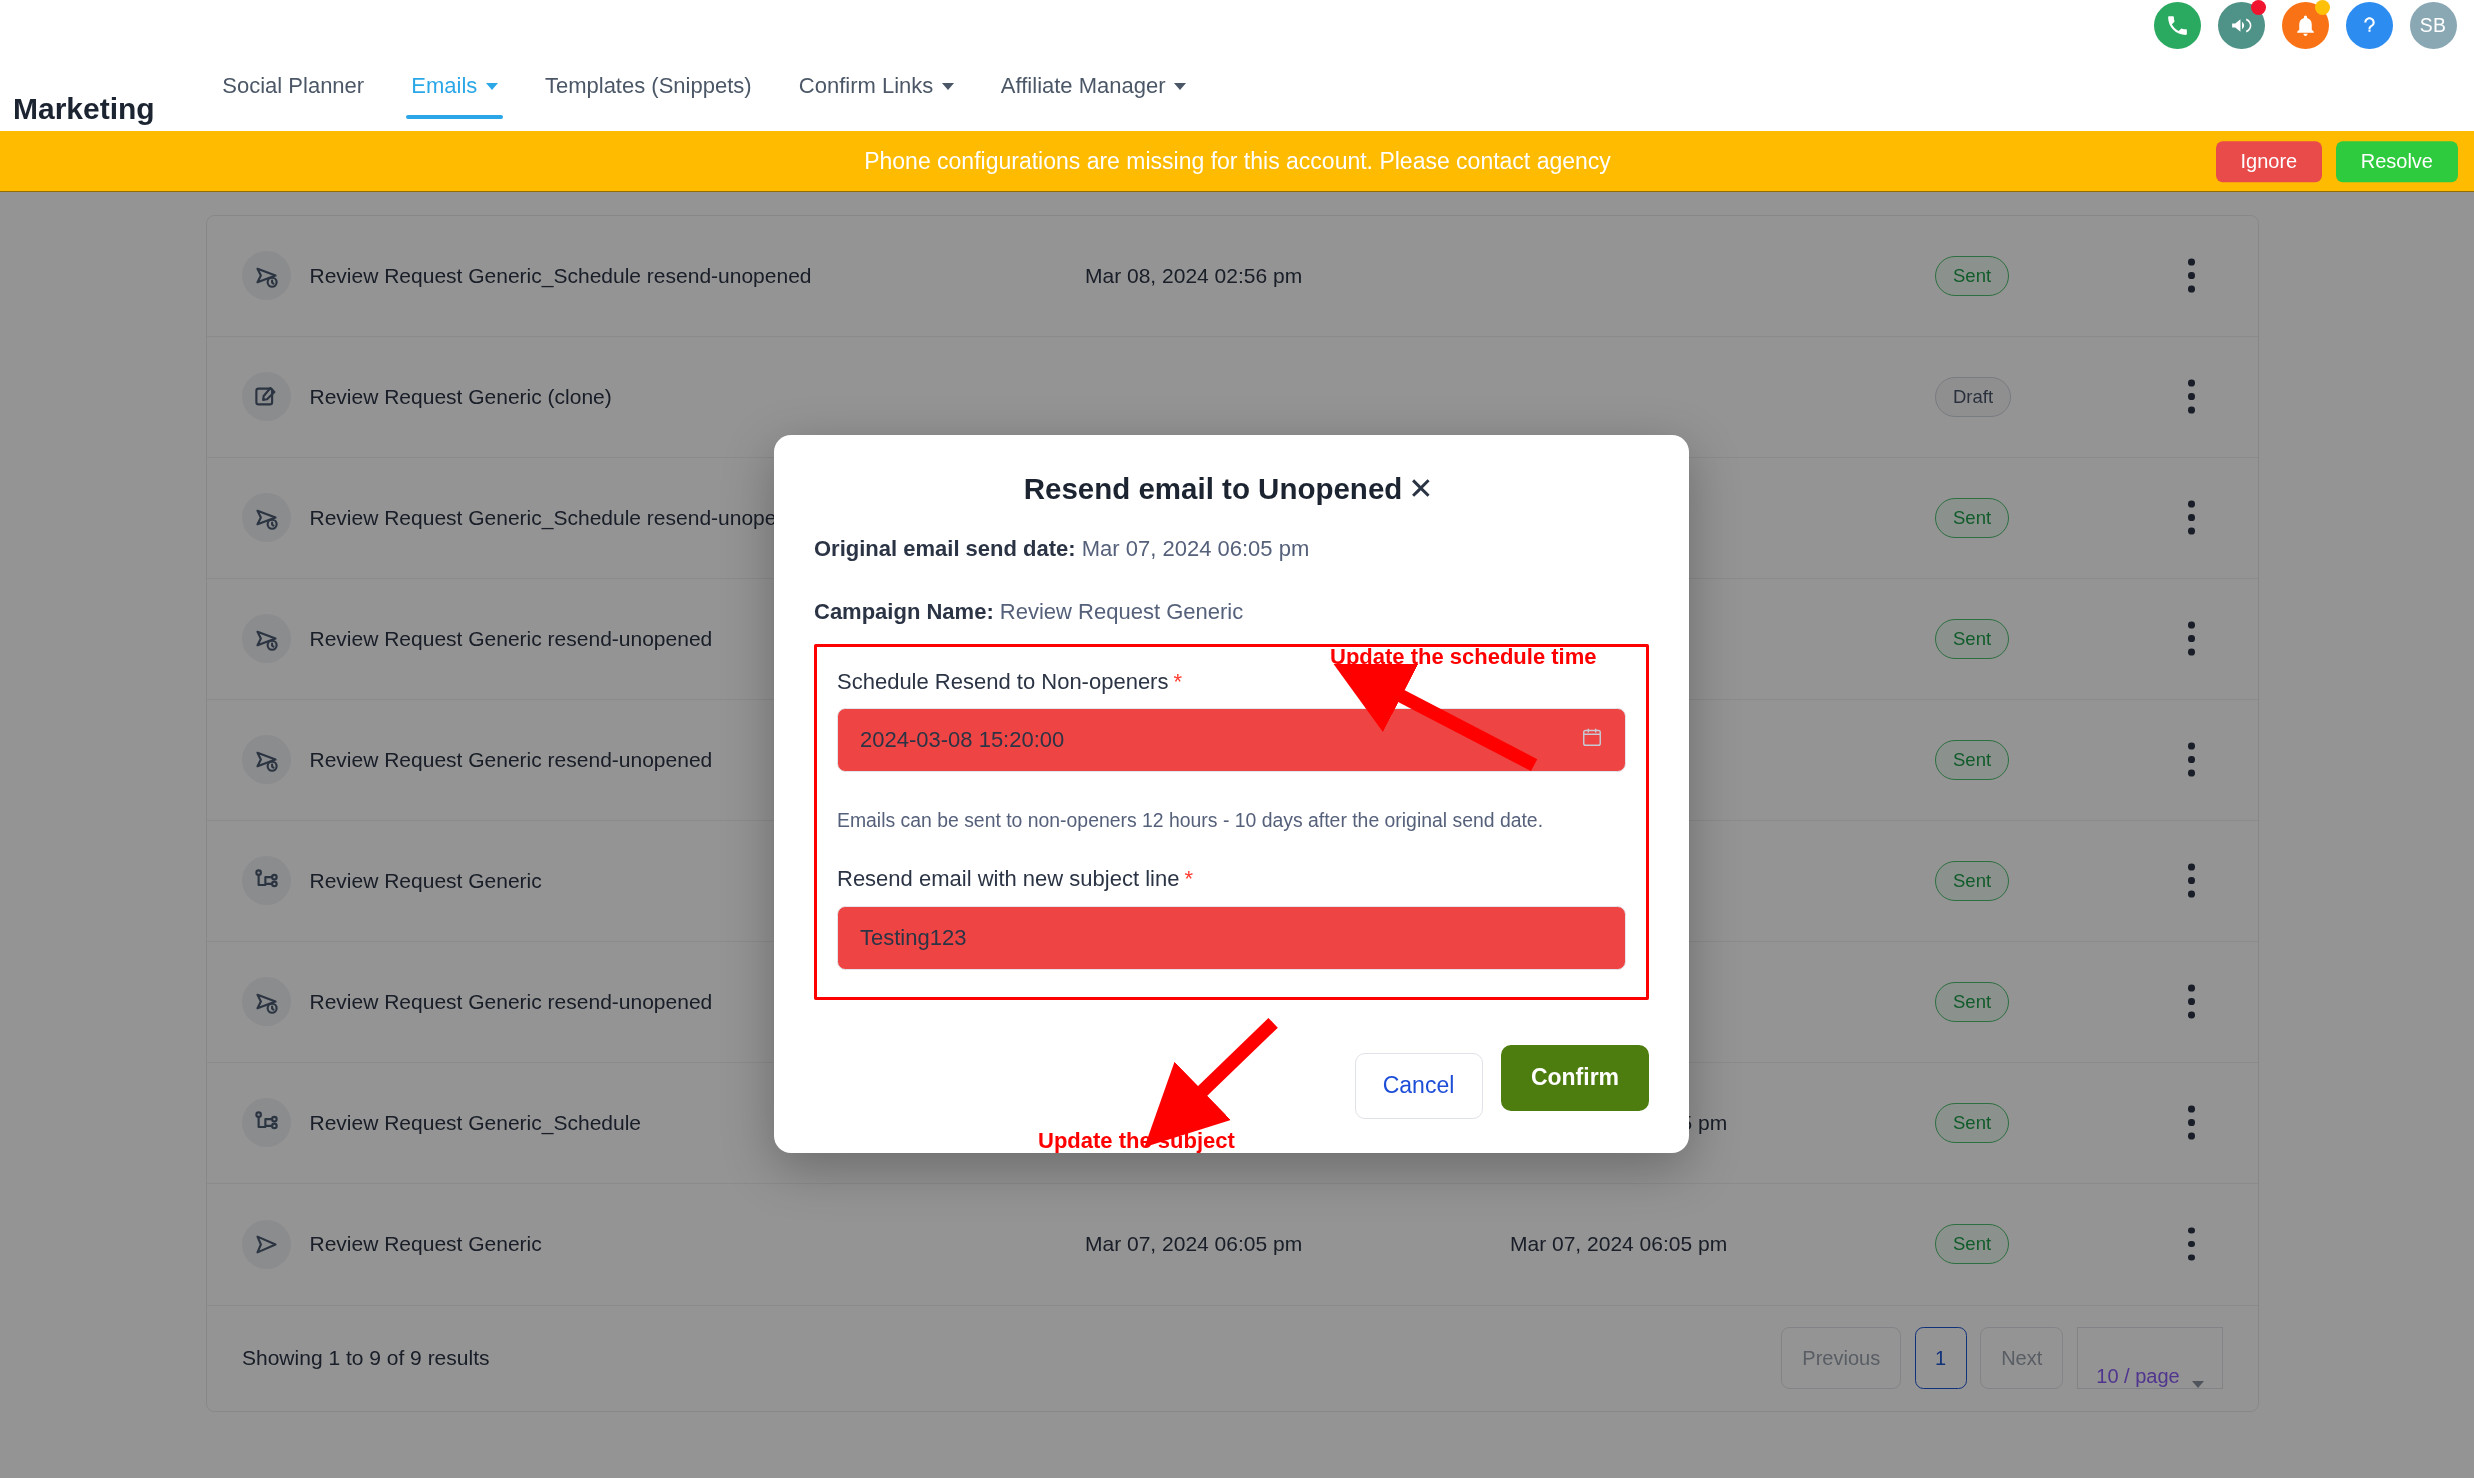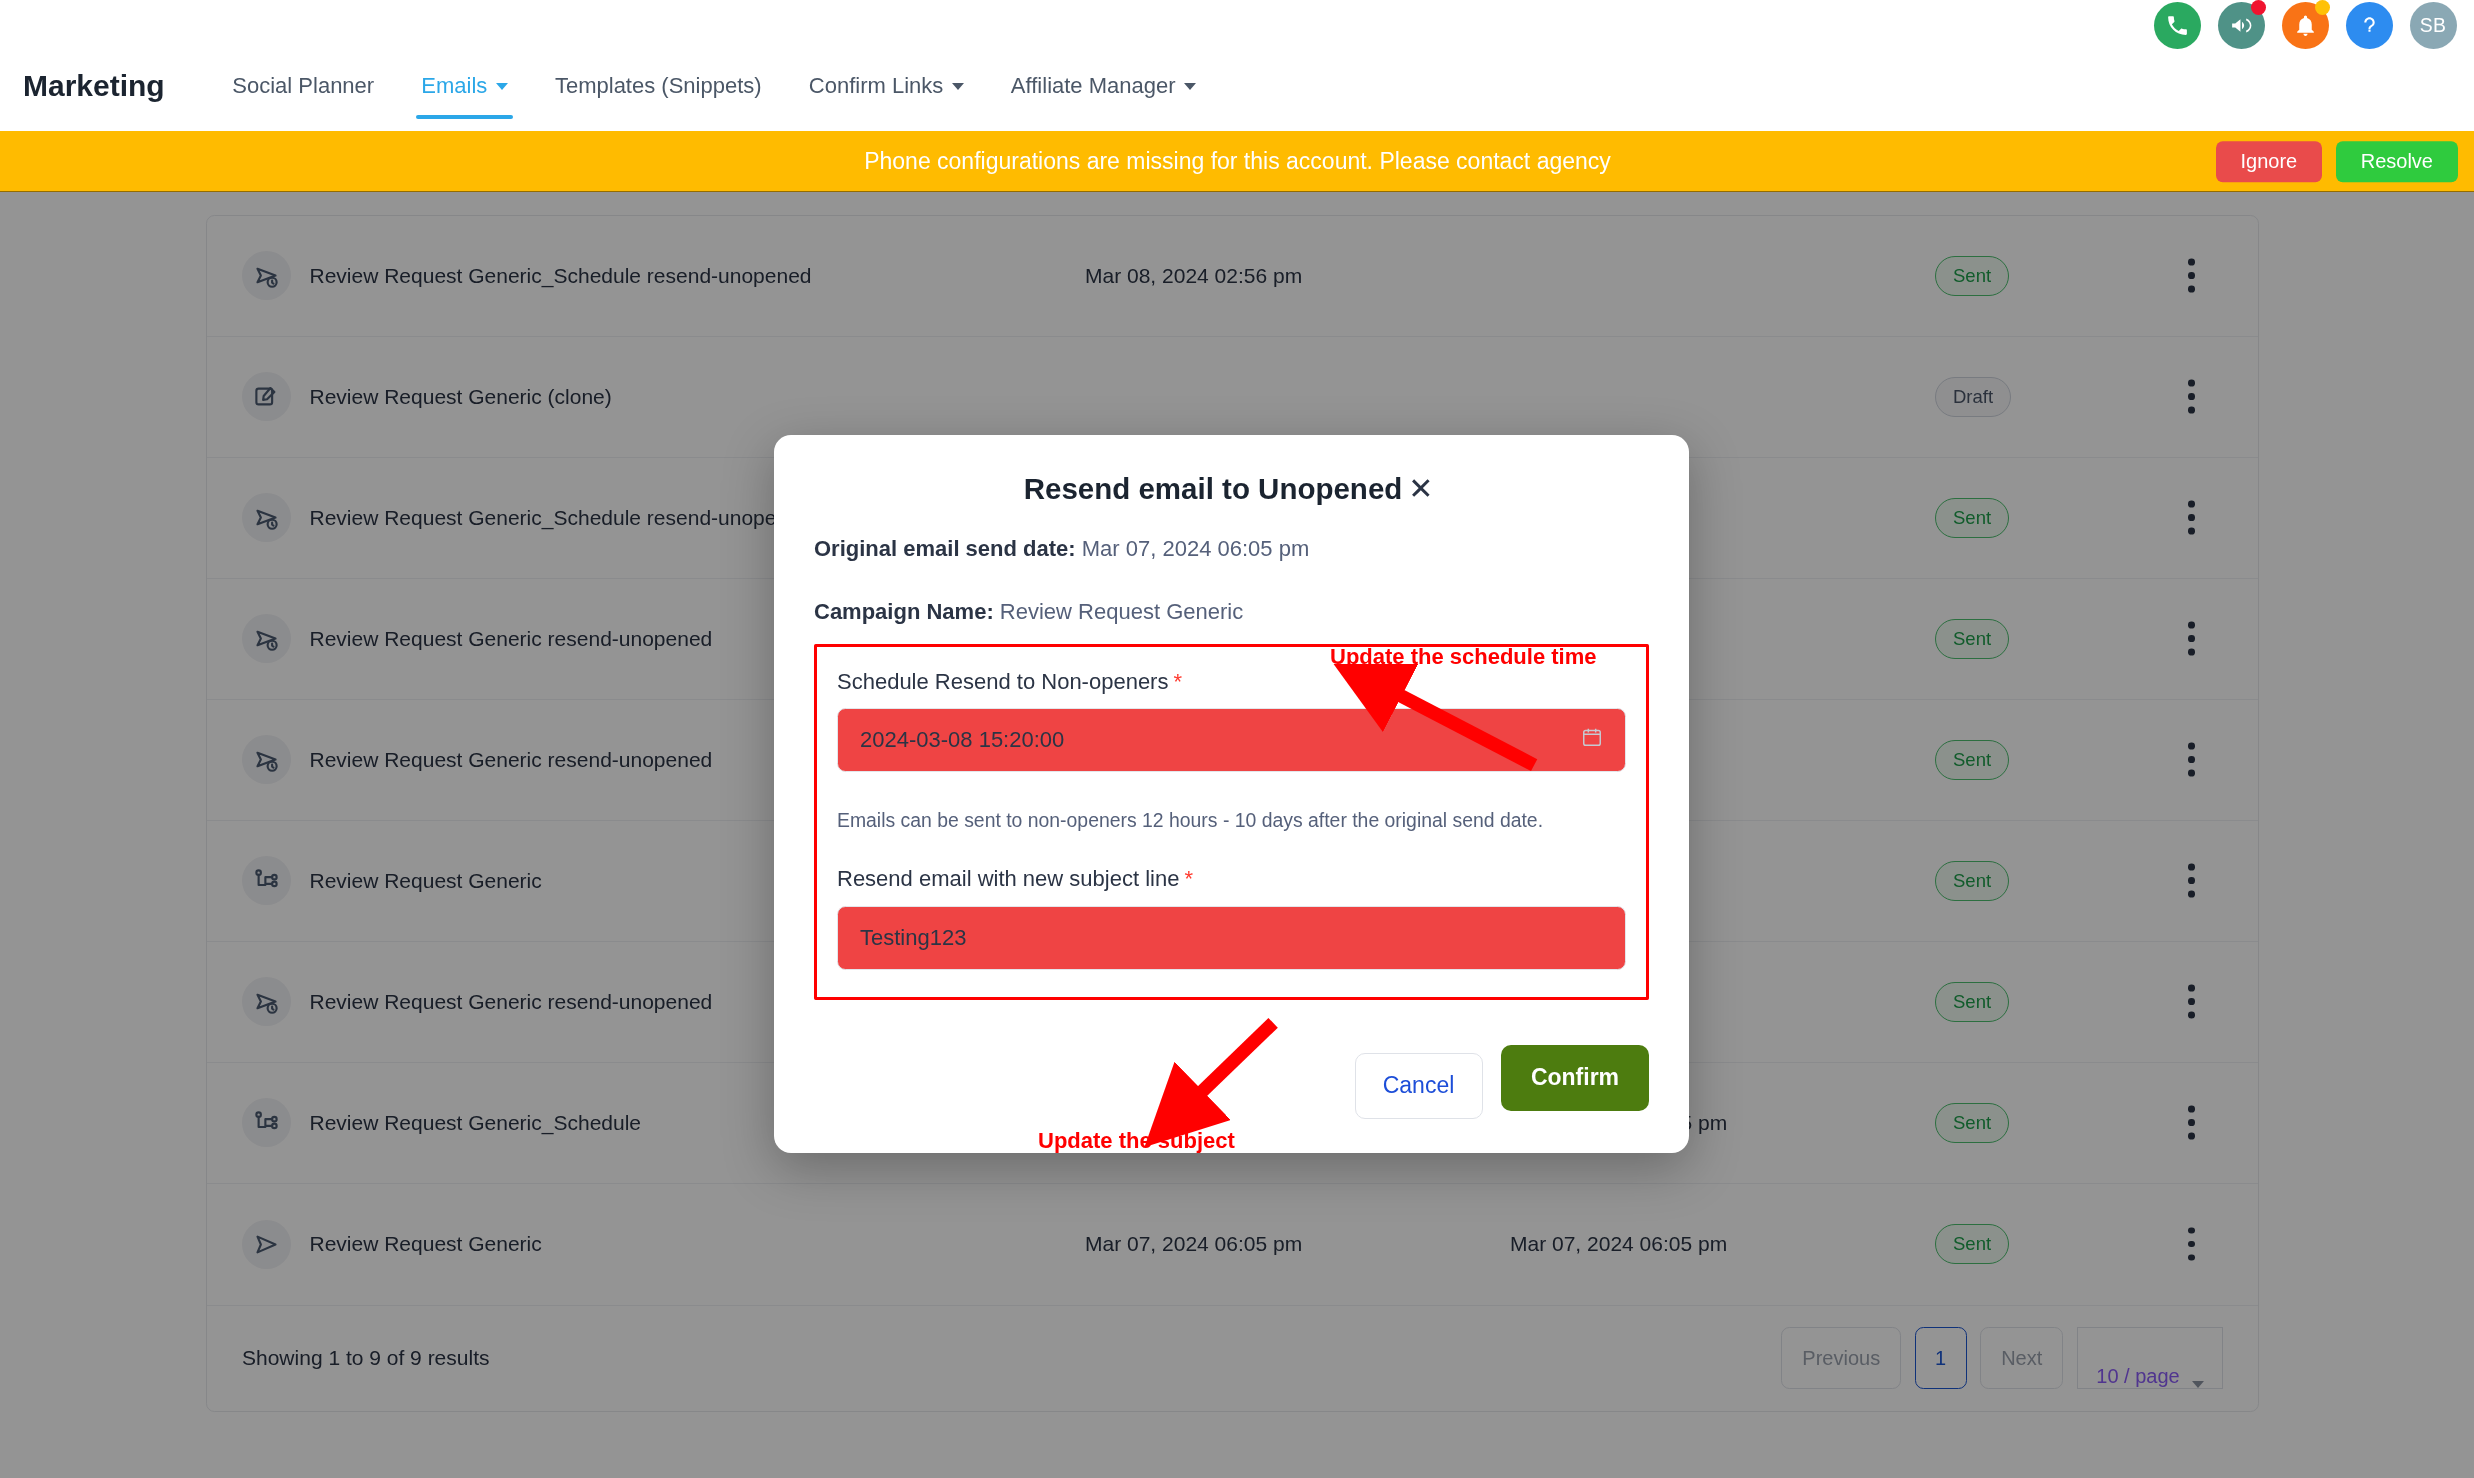--- a/index.html
+++ b/index.html
@@ -32,21 +32,21 @@
   .avatar {
     width: 47px; height: 47px; border-radius: 50%;
     background: #8aa8b4; color: #fff;
     display: flex; align-items: center; justify-content: center;
     font-size: 19.4px; letter-spacing: 0.4px;
   }
 
   
   .navbar {
     position: absolute; top: 46px; left: 0; right: 0; height: 80px;
-    display: flex; align-items: center; padding-left: 18px;
+    display: flex; align-items: flex-end; padding-left: 8px;
     background: #fff; z-index: 4;
   }
   .brand {
     font-size: 30px; font-weight: bold; color: #1b2430;
     margin-right: 44px; margin-left: 5px;
   }
   .nav-items { display: flex; align-items: stretch; height: 80px; }
   .nav-item {
     display: flex; align-items: center; gap: 8.4px;
     padding: 0 23.6px; font-size: 22px; color: #4b5767;

